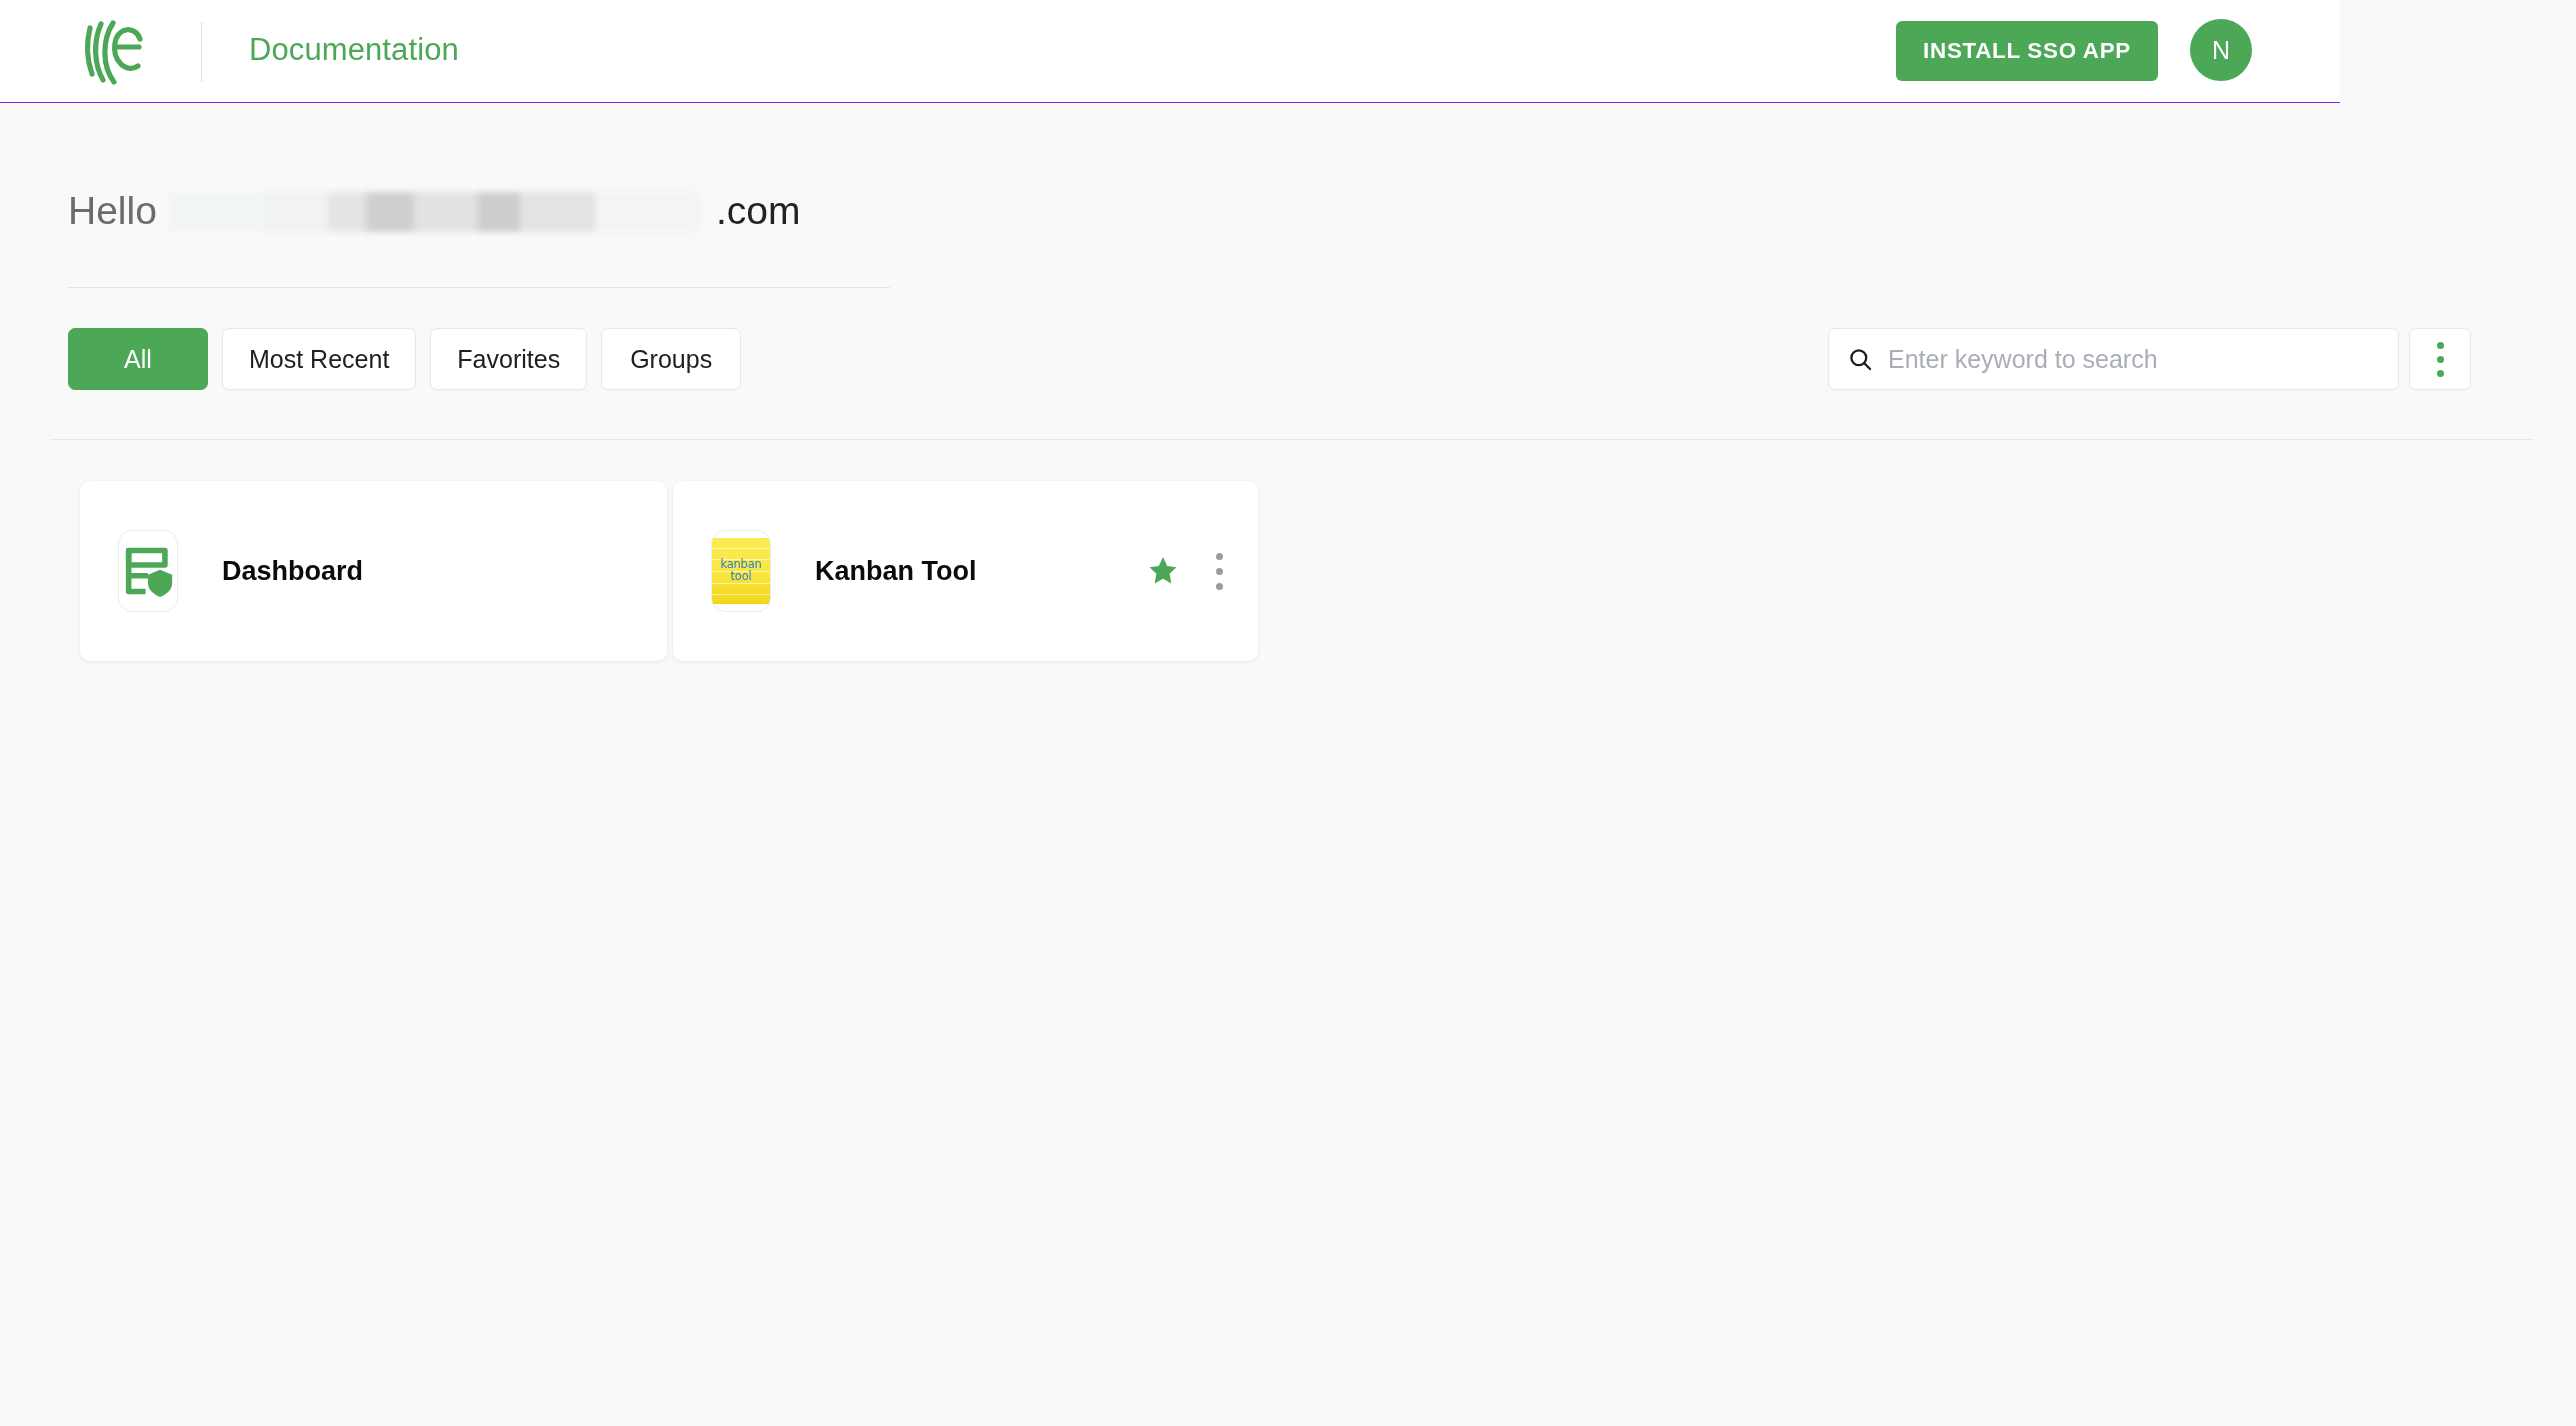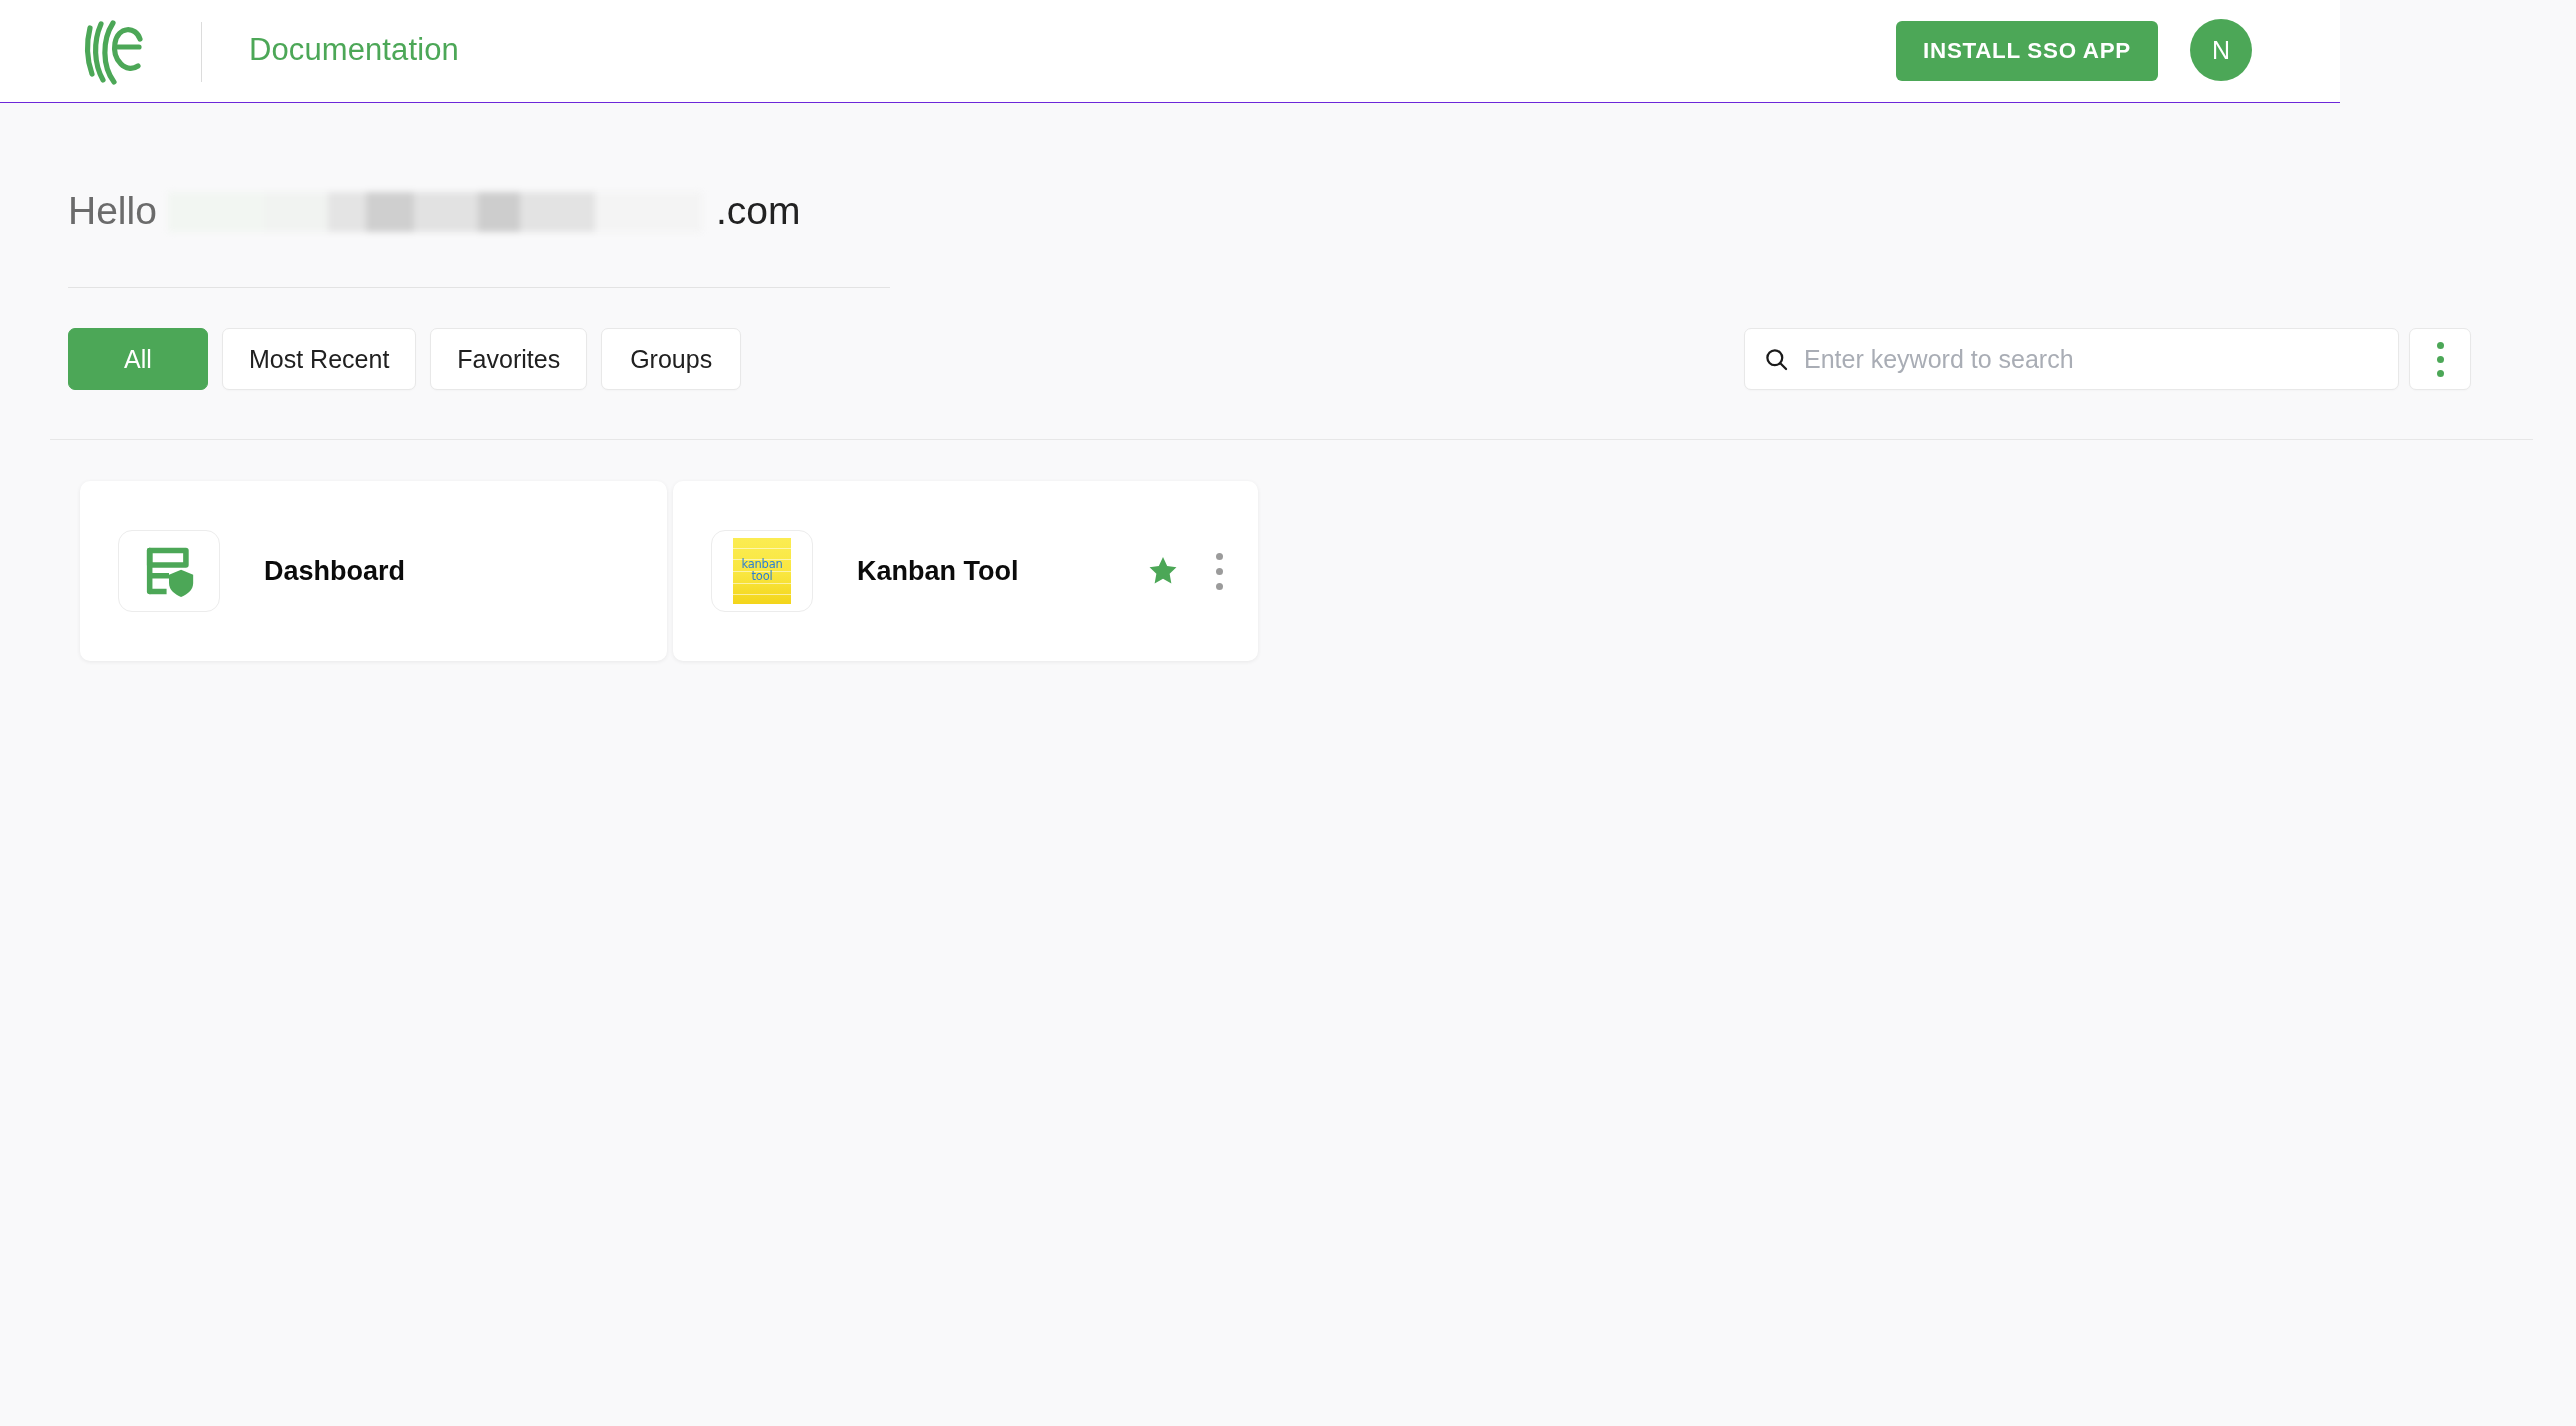--- a/index.html
+++ b/index.html
@@ -169,21 +169,21 @@
     border-color: #4CA757;
     color: #ffffff;
     box-shadow: none;
   }
 
   
   .search-wrap {
     position: absolute;
     right: 177px;
     top: 328px;
-    width: 655px;
+    width: 571px;
     height: 62px;
     background: #ffffff;
     border: 1px solid #e8e8e8;
     border-radius: 7px;
     display: flex;
     align-items: center;
     padding: 0 18px;
     box-shadow: 0 1px 2px rgba(0,0,0,0.025);
   }
   .search-icon { flex: 0 0 auto; display: flex; margin-right: 14px; }
@@ -245,21 +245,21 @@
     display: flex;
     align-items: center;
     padding: 0 38px;
     cursor: pointer;
     position: relative;
   }
   .app-card.card-dashboard { width: 587px; }
   .app-card.card-kanban { width: 585px; }
 
   .app-icon-tile {
-    width: 102px;
+    width: 60px;
     height: 82px;
     border-radius: 14px;
     background: #ffffff;
     border: 1px solid #ececec;
     display: flex;
     align-items: center;
     justify-content: center;
     flex: 0 0 auto;
     overflow: hidden;
   }

